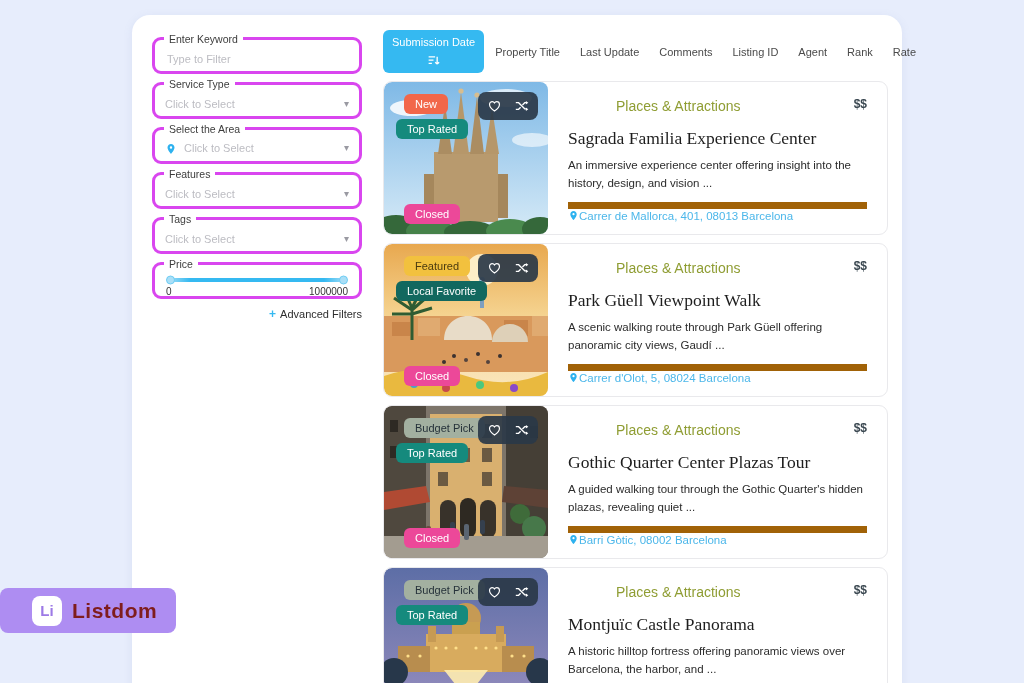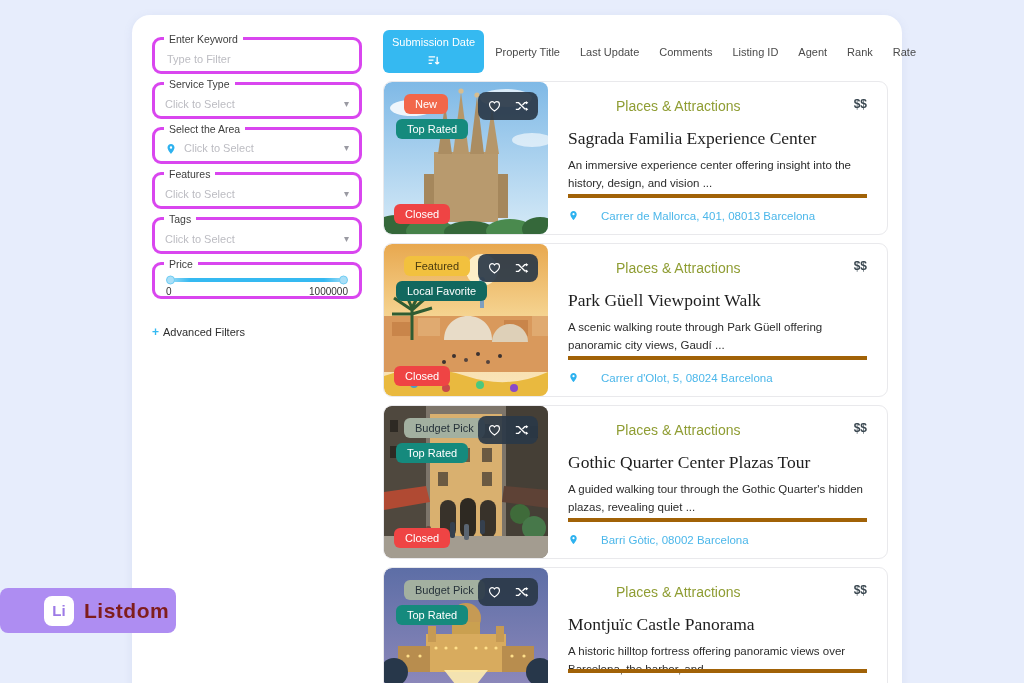--- a/index.html
+++ b/index.html
@@ -44,21 +44,21 @@
   .price-handle{
     position:absolute;top:50%;width:9px;height:9px;border-radius:50%;
     background:#aadff7;border:1px solid #6fcdf4;transform:translateY(-50%);
     box-sizing:border-box;cursor:pointer;
   }
   .price-handle.left{left:-3px;}
   .price-handle.right{right:-3px;}
   .price-labels{display:flex;justify-content:space-between;font-size:10px;color:#333;padding:0 1px;}
 
   .advanced-row{
-    margin-top:26px;font-size:11px;color:#2e2e2e;cursor:pointer;
+    margin-top:8px;text-align:right;font-size:11px;color:#2e2e2e;cursor:pointer;
   }
   .plus-icon{color:#35b9f1;font-weight:bold;margin-right:4px;font-size:12px;}
 
   
   .main{position:absolute;left:251px;top:15px;width:505px;}
   .tabs{display:flex;align-items:center;gap:2px;margin-bottom:8px;}
   .tab{
     font-size:11px;color:#4a4a4a;padding:6px 9px;border-radius:6px;cursor:pointer;
     white-space:nowrap;
     flex-direction:column;
@@ -76,54 +76,54 @@
     position:relative;width:164px;height:152px;flex:none;border-radius:8px;
     overflow:hidden;
   }
   .card-photo svg{display:block;}
   .badge{
     position:absolute;font-size:11px;padding:4px 11px;border-radius:6px;
     font-weight:500;white-space:nowrap;
   }
   .badge.b1{top:12px;left:20px;text-align:center;}
   .badge.b2{top:37px;left:12px;}
-  .badge.closed{bottom:10px;left:10px;background:#ef4444;color:#fff;}
+  .badge.closed{bottom:10px;left:20px;background:#ec4899;color:#fff;}
   .fav-box{
     position:absolute;top:10px;right:10px;display:flex;gap:12px;align-items:center;
     background:rgba(42,56,72,.92);border-radius:8px;padding:7px 9px;cursor:pointer;
   }
   .fav-box svg{display:block;}
 
   .card-body{flex:1;position:relative;padding:15px 20px;}
   .cat{font-size:14px;color:#8f9d33;margin-left:48px;}
   .price-level{position:absolute;top:15px;right:20px;font-size:12px;font-weight:bold;color:#3a4750;}
   .card-title{
     font-family:"Liberation Serif", serif;font-weight:400;
     font-size:17.5px;color:#1e1e1e;margin:13px 0 8px 0;
   }
   .card-desc{font-size:11.5px;color:#2c2c2c;line-height:1.55;max-width:330px;}
   .addr-row{
     position:absolute;left:20px;right:20px;bottom:12px;
-    border-top:4px solid #a16207;padding-top:11px;
-    display:flex;align-items:center;gap:22px;
+    border-top:7px solid #a16207;
+    display:flex;align-items:center;gap:0;
     font-size:11.5px;color:#4cb7ea;
   }
   .addr-text{flex:1;}
   .rating-wrap{display:flex;align-items:center;gap:6px;}
   .rating-badge{
     background:#f2c13e;color:#fff;font-size:10px;font-weight:bold;
     border-radius:4px;padding:2px 6px;
   }
   .review-count{color:#4cb7ea;font-size:11.5px;}
 
   
   .logo-banner{
     position:absolute;left:0;top:588px;height:45px;width:176px;
     background:#ae8df2;border-radius:8px;display:flex;align-items:center;
-    padding-left:44px;box-sizing:border-box;gap:10px;z-index:10;
+    padding-left:32px;box-sizing:border-box;gap:10px;z-index:10;
   }
   .logo-square{
     width:30px;height:30px;background:#fff;border-radius:8px;
     display:flex;align-items:center;justify-content:center;
     color:#9d7ae6;font-weight:bold;font-size:15px;
   }
   .logo-text{color:#7f1d1d;font-weight:bold;font-size:21px;letter-spacing:.5px;}
 </style>
 </head>
 <body>

